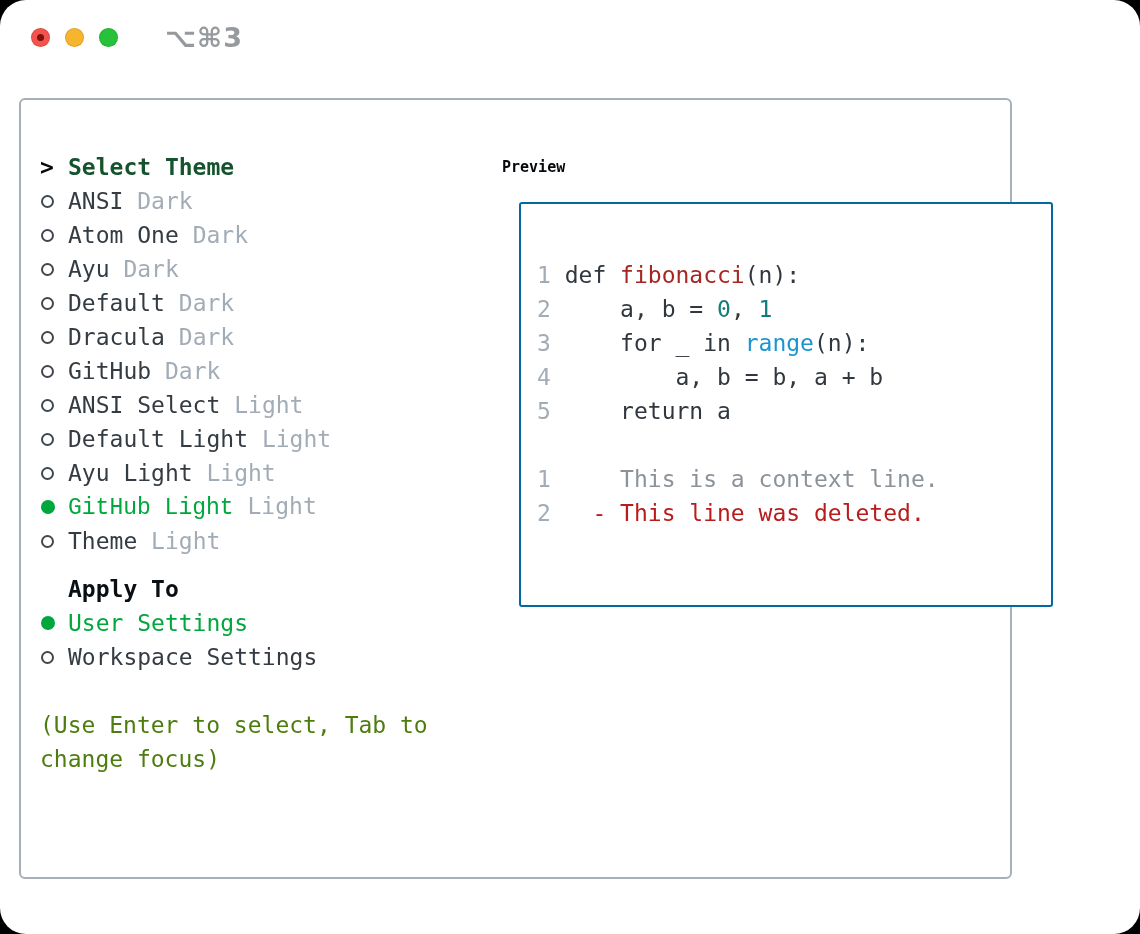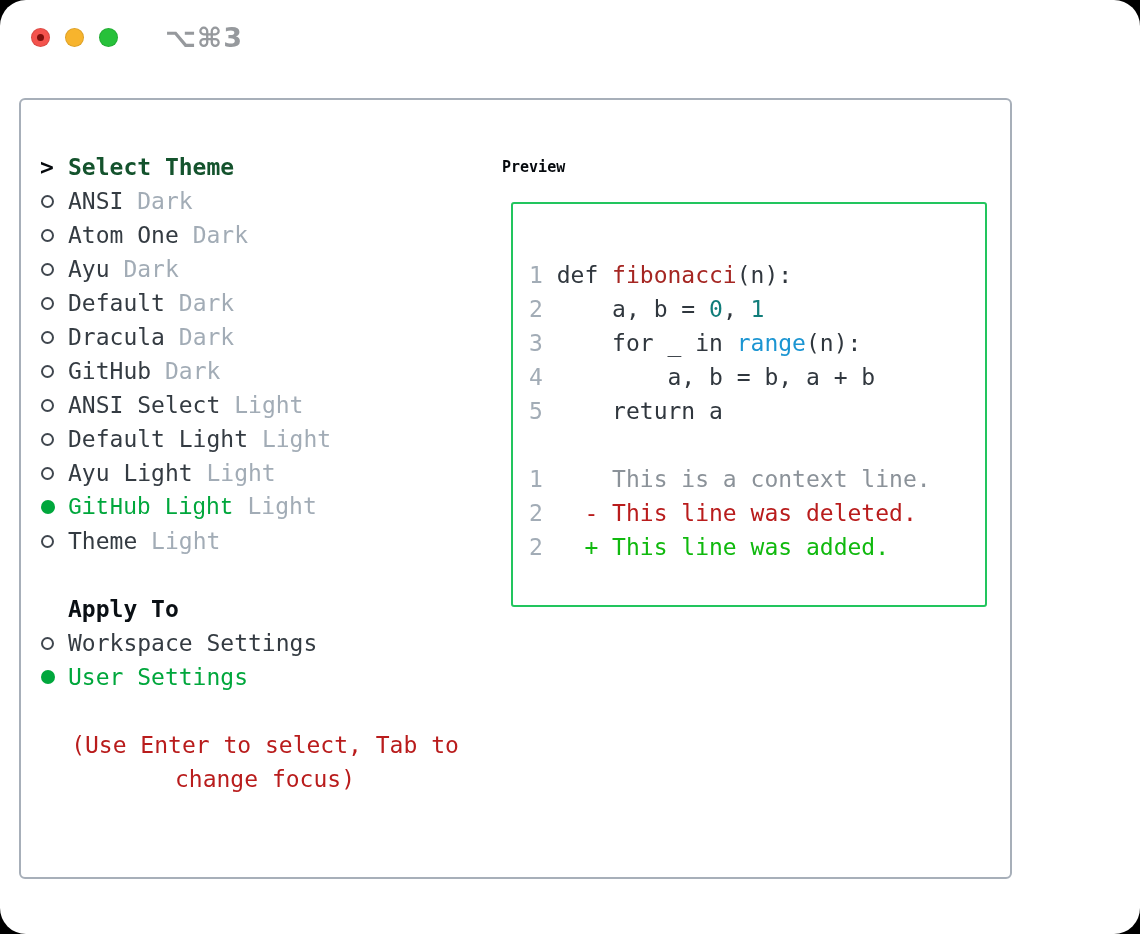--- a/index.html
+++ b/index.html
@@ -44,34 +44,34 @@
   .left-col { position: absolute; left: 19px; top: 50px; width: 450px; }
   .cursor-glyph { font-size: 23px; font-weight: bold; color: #05090d; }
   .list-header { font-size: 23px; font-weight: bold; color: #14532d; }
 
   .radio { width: 13px; height: 13px; border-radius: 50%; border: 2px solid #40474f; margin-left: 1px; }
   .radio.selected { border: none; background: #00a73c; width: 14px; height: 14px; }
   .theme-name { color: #343b42; }
   .theme-name.selected { color: #00a73c; font-family: Liberation Mono, monospace; }
   .variant-tag { color: #a2acb6; }
 
-  .apply-section { margin-top: 34px; }
+  .apply-section { margin-top: 14px; }
   .apply-header { font-size: 23px; color: #0a0f14; font-weight: 600; }
   .apply-name { color: #343b42; }
   .apply-name.selected { color: #00a73c; }
 
   .help { margin-top: 34px; }
-  .help div { font-size: 23px; line-height: 34px; color: #b91c1c; white-space: pre; text-align: center; }
+  .help div { font-size: 23px; line-height: 34px; color: #4d7c0f; white-space: pre; }
 
   
   .right-col { position: absolute; left: 481px; top: 50px; width: 500px; }
   .preview-header { font-size: 15px; font-weight: bold; color: #05090d; line-height: 34px; }
   .preview-box {
-    margin-top: 18px; margin-left: 9px; width: 476px; height: 405px;
-    border: 2px solid #22c55e; border-radius: 3px; background: #fff;
+    margin-top: 18px; margin-left: 17px; width: 534px; height: 405px;
+    border: 2px solid #0369a1; border-radius: 3px; background: #fff;
     padding: 20px 0 0 16px; overflow: hidden;
   }
   .code-line { height: 34px; line-height: 34px; font-size: 23px; white-space: pre; }
   .tok-ln   { color: #a2acb6; }
   .tok-fg   { color: #30373e; }
   .tok-red  { color: #a52622; }
   .tok-teal { color: #117d7a; }
   .tok-blue { color: #1b95d2; }
   .tok-ctx  { color: #8b9299; }
   .tok-del  { color: #b91c1c; }
@@ -110,22 +110,22 @@
           <div class="row"><span class="gutter"><span class="radio selected"></span></span><span class="label"><span class="theme-name selected">GitHub Light</span> <span class="variant-tag">Light</span></span></div>
           <div class="row"><span class="gutter"><span class="radio"></span></span><span class="label"><span class="theme-name">Theme</span> <span class="variant-tag">Light</span></span></div>
         </div>
 
       <div class="apply-section">
         <div class="row">
           <span class="gutter"></span>
           <span class="apply-header">Apply To</span>
         </div>
         <div id="apply-list">
+            <div class="row"><span class="gutter"><span class="radio selected"></span></span><span class="label apply-name selected">User Settings</span></div>
             <div class="row"><span class="gutter"><span class="radio"></span></span><span class="label apply-name">Workspace Settings</span></div>
-            <div class="row"><span class="gutter"><span class="radio selected"></span></span><span class="label apply-name selected">User Settings</span></div>
           </div>
       </div>
 
       <div class="help" id="help-text">
           <div>(Use Enter to select, Tab to</div>
           <div>change focus)</div>
         </div>
     </div>
 
     <div class="right-col">
@@ -133,18 +133,17 @@
       <div class="preview-box" id="preview-box">
           <div class="code-line"></div>
           <div class="code-line"><span class="tok-ln">1 </span><span class="tok-fg">def </span><span class="tok-red">fibonacci</span><span class="tok-fg">(n):</span></div>
           <div class="code-line"><span class="tok-ln">2 </span><span class="tok-fg">    a, b = </span><span class="tok-teal">0</span><span class="tok-fg">, </span><span class="tok-teal">1</span></div>
           <div class="code-line"><span class="tok-ln">3 </span><span class="tok-fg">    for _ in </span><span class="tok-blue">range</span><span class="tok-fg">(n):</span></div>
           <div class="code-line"><span class="tok-ln">4 </span><span class="tok-fg">        a, b = b, a + b</span></div>
           <div class="code-line"><span class="tok-ln">5 </span><span class="tok-fg">    return a</span></div>
           <div class="code-line"></div>
           <div class="code-line"><span class="tok-ln">1 </span><span class="tok-ctx">    This is a context line.</span></div>
           <div class="code-line"><span class="tok-ln">2 </span><span class="tok-del">  - This line was deleted.</span></div>
-          <div class="code-line"><span class="tok-ln">2 </span><span class="tok-add">  + This line was added.</span></div>
         </div>
     </div>
 
   </div>
 </div>
 
 </body></html>

